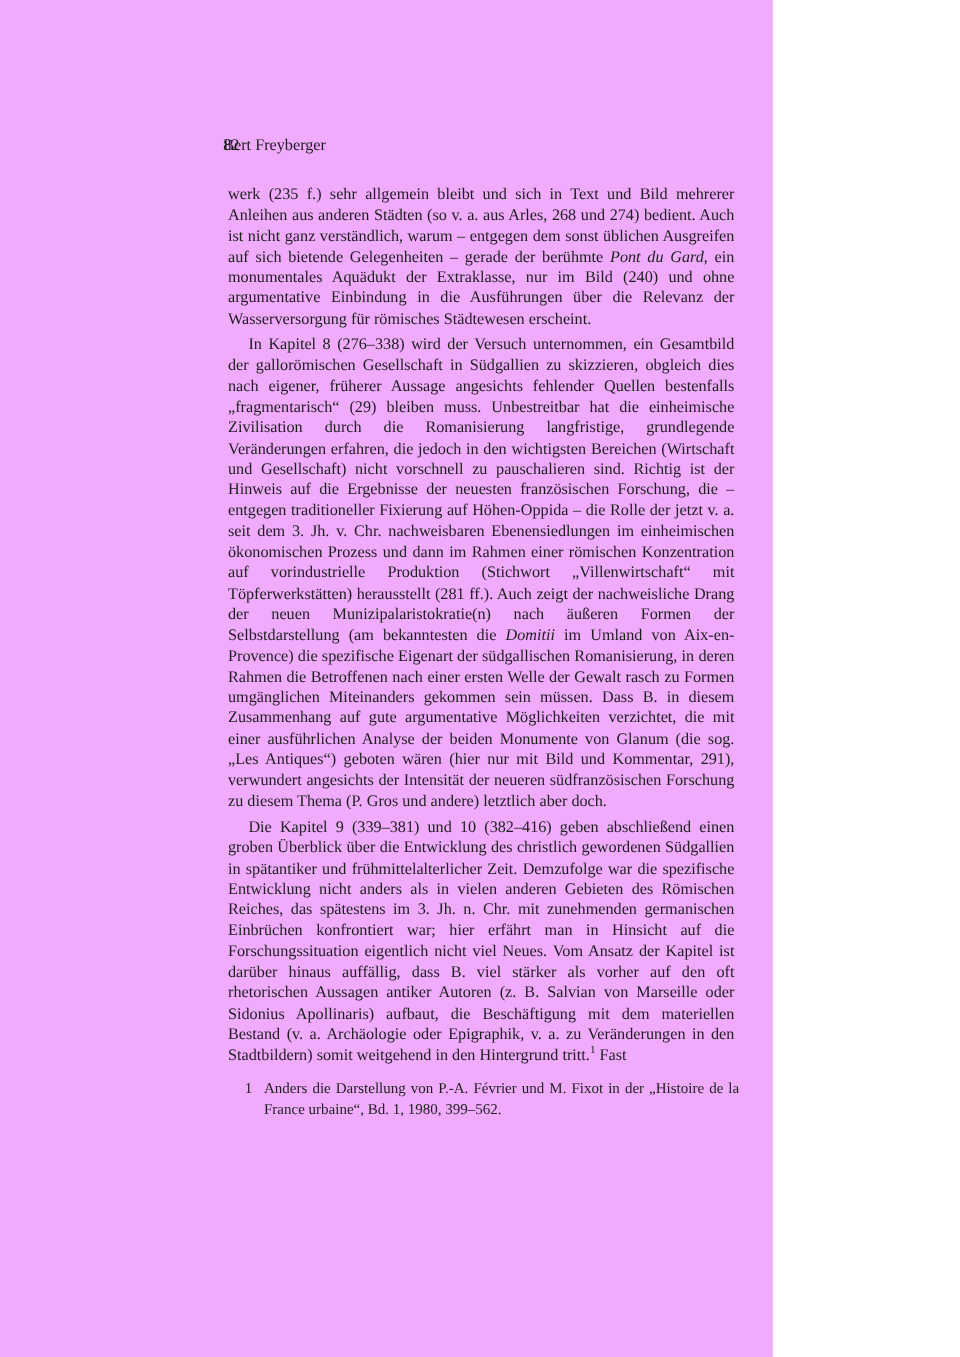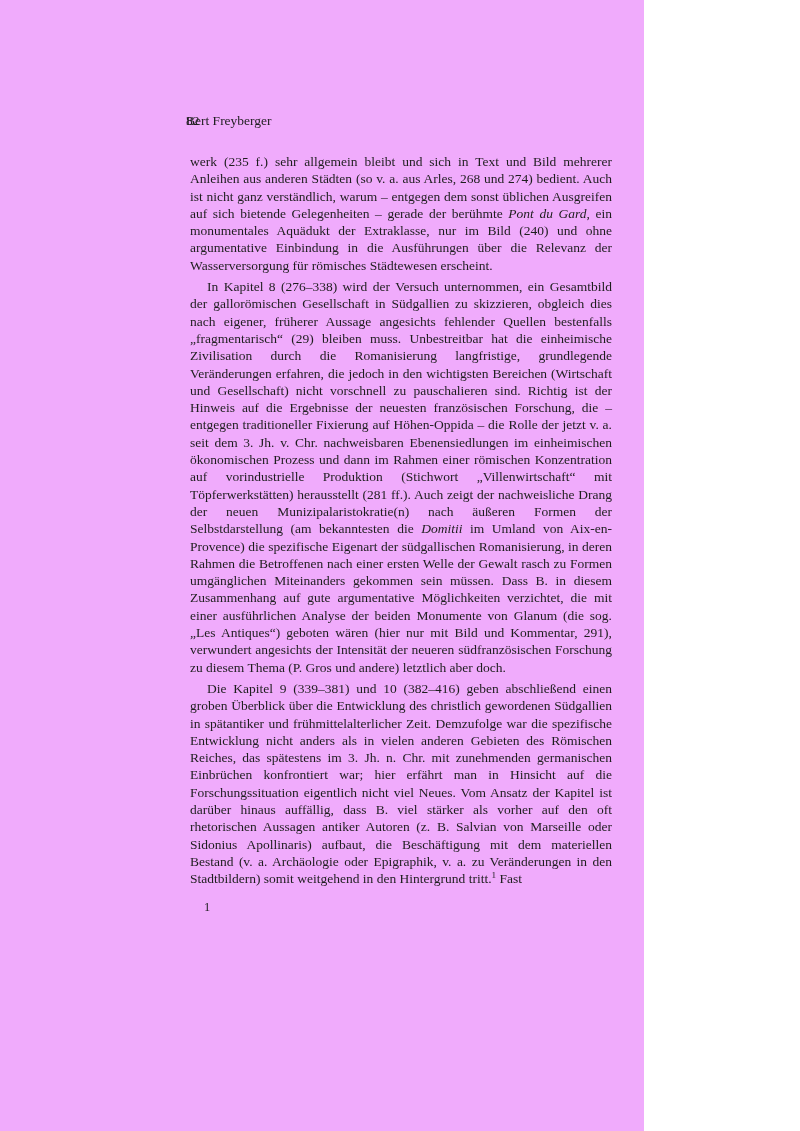--- a/index.html
+++ b/index.html
@@ -83,16 +83,17 @@
     </div>
 
     <div class="body-text">
         <p><span>werk (235 f.) sehr allgemein bleibt und sich in Text und Bild mehrerer Anleihen aus anderen Städten (so v. a. aus Arles, 268 und 274) bedient. Auch ist nicht ganz verständlich, warum – entgegen dem sonst üblichen Ausgreifen auf sich bietende Gelegenheiten – gerade der berühmte </span><i>Pont du Gard</i><span>, ein monumentales Aquädukt der Extraklasse, nur im Bild (240) und ohne argumentative Einbindung in die Ausführungen über die Relevanz der Wasserversorgung für römisches Städtewesen erscheint.</span></p>
         <p class="indent"><span>In Kapitel 8 (276–338) wird der Versuch unternommen, ein Gesamtbild der gallorömischen Gesellschaft in Südgallien zu skizzieren, obgleich dies nach eigener, früherer Aussage angesichts fehlender Quellen bestenfalls „fragmentarisch“ (29) bleiben muss. Unbestreitbar hat die einheimische Zivilisation durch die Romanisierung langfristige, grundlegende Veränderungen erfahren, die jedoch in den wichtigsten Bereichen (Wirtschaft und Gesellschaft) nicht vorschnell zu pauschalieren sind. Richtig ist der Hinweis auf die Ergebnisse der neuesten französischen Forschung, die – entgegen traditioneller Fixierung auf Höhen-Oppida – die Rolle der jetzt v. a. seit dem 3. Jh. v. Chr. nachweisbaren Ebenensiedlungen im einheimischen ökonomischen Prozess und dann im Rahmen einer römischen Konzentration auf vorindustrielle Produktion (Stichwort „Villenwirtschaft“ mit Töpferwerkstätten) herausstellt (281 ff.). Auch zeigt der nachweisliche Drang der neuen Munizipalaristokratie(n) nach äußeren Formen der Selbstdarstellung (am bekanntesten die </span><i>Domitii</i><span> im Umland von Aix-en-Provence) die spezifische Eigenart der südgallischen Romanisierung, in deren Rahmen die Betroffenen nach einer ersten Welle der Gewalt rasch zu Formen umgänglichen Miteinanders gekommen sein müssen. Dass B. in diesem Zusammenhang auf gute argumentative Möglichkeiten verzichtet, die mit einer ausführlichen Analyse der beiden Monumente von Glanum (die sog. „Les Antiques“) geboten wären (hier nur mit Bild und Kommentar, 291), verwundert angesichts der Intensität der neueren südfranzösischen Forschung zu diesem Thema (P. Gros und andere) letztlich aber doch.</span></p>
         <p class="indent"><span>Die Kapitel 9 (339–381) und 10 (382–416) geben abschließend einen groben Überblick über die Entwicklung des christlich gewordenen Südgallien in spätantiker und frühmittelalterlicher Zeit. Demzufolge war die spezifische Entwicklung nicht anders als in vielen anderen Gebieten des Römischen Reiches, das spätestens im 3. Jh. n. Chr. mit zunehmenden germanischen Einbrüchen konfrontiert war; hier erfährt man in Hinsicht auf die Forschungssituation eigentlich nicht viel Neues. Vom Ansatz der Kapitel ist darüber hinaus auffällig, dass B. viel stärker als vorher auf den oft rhetorischen Aussagen antiker Autoren (z. B. Salvian von Marseille oder Sidonius Apollinaris) aufbaut, die Beschäftigung mit dem materiellen Bestand (v. a. Archäologie oder Epigraphik, v. a. zu Veränderungen in den Stadtbildern) somit weitgehend in den Hintergrund tritt.</span><sup>1</sup><span> Fast</span></p>
       </div>
 
     <div class="footnote">
       <span class="fn-marker">1</span>
+      <span class="fn-text">Anders die Darstellung von P.-A. Février und M. Fixot in der „Histoire de la France urbaine“, Bd. 1, 1980, 399–562.</span>
     </div>
 
   </div>
 </div>
 
 </body></html>

